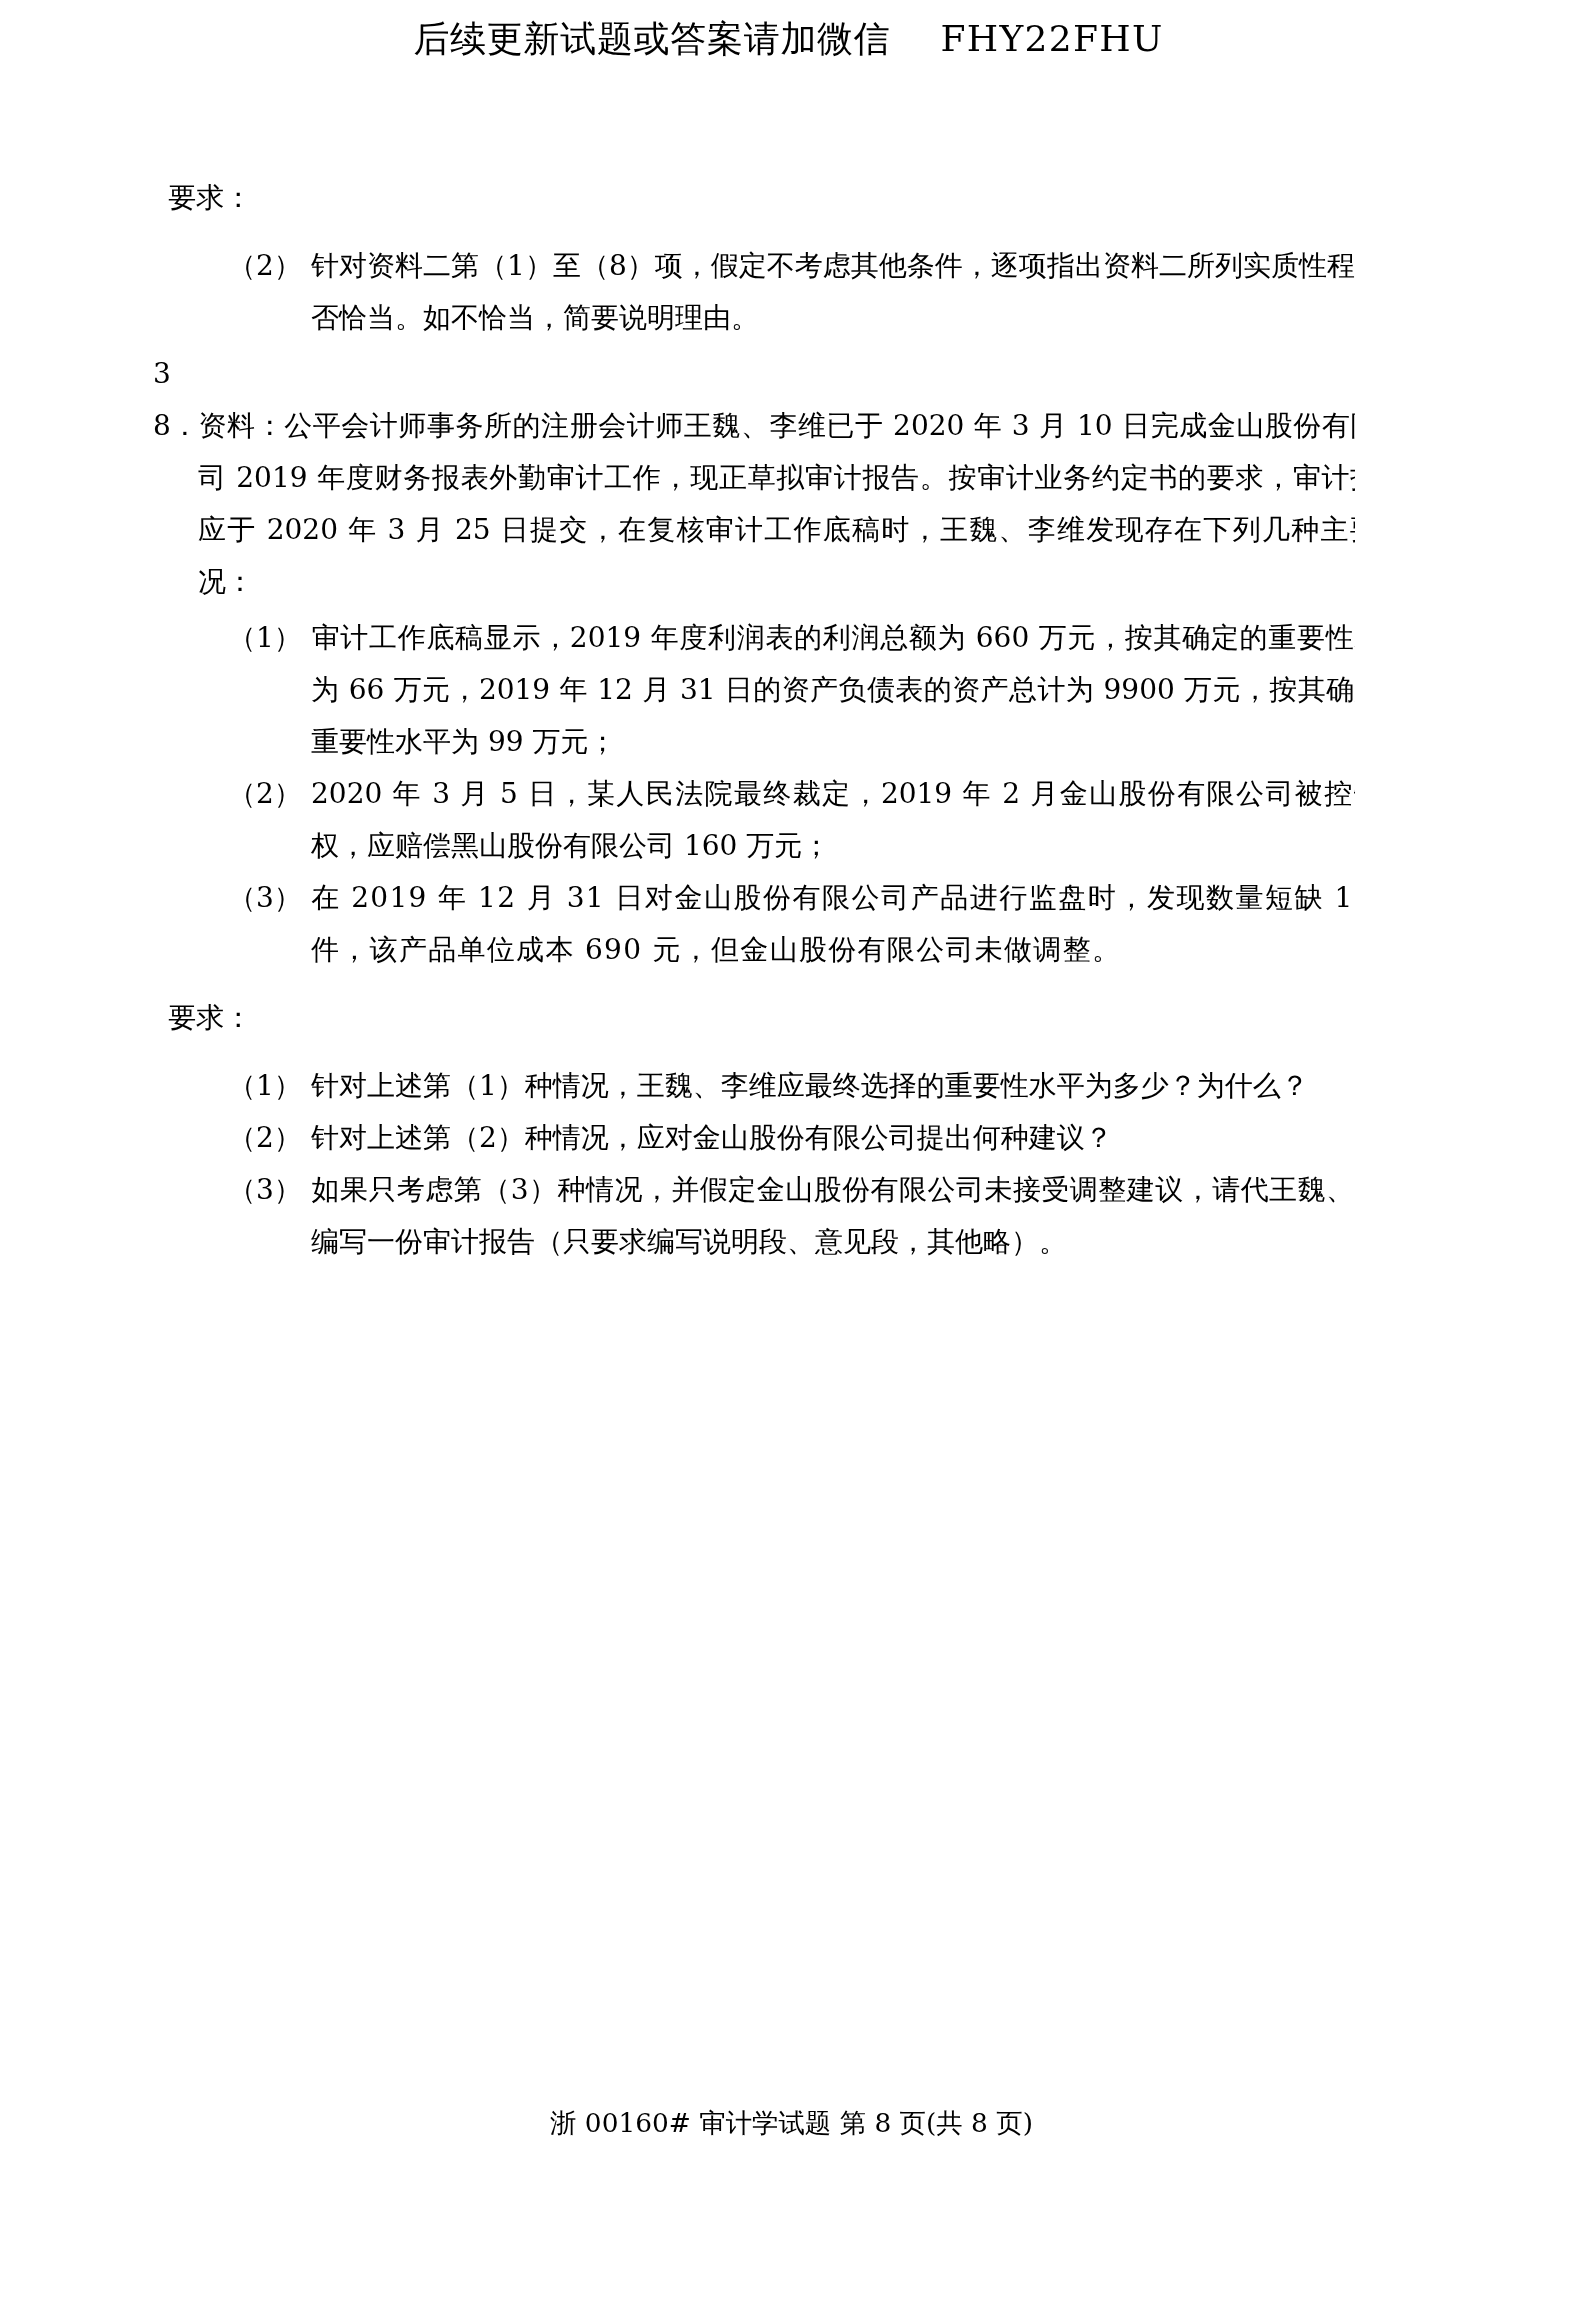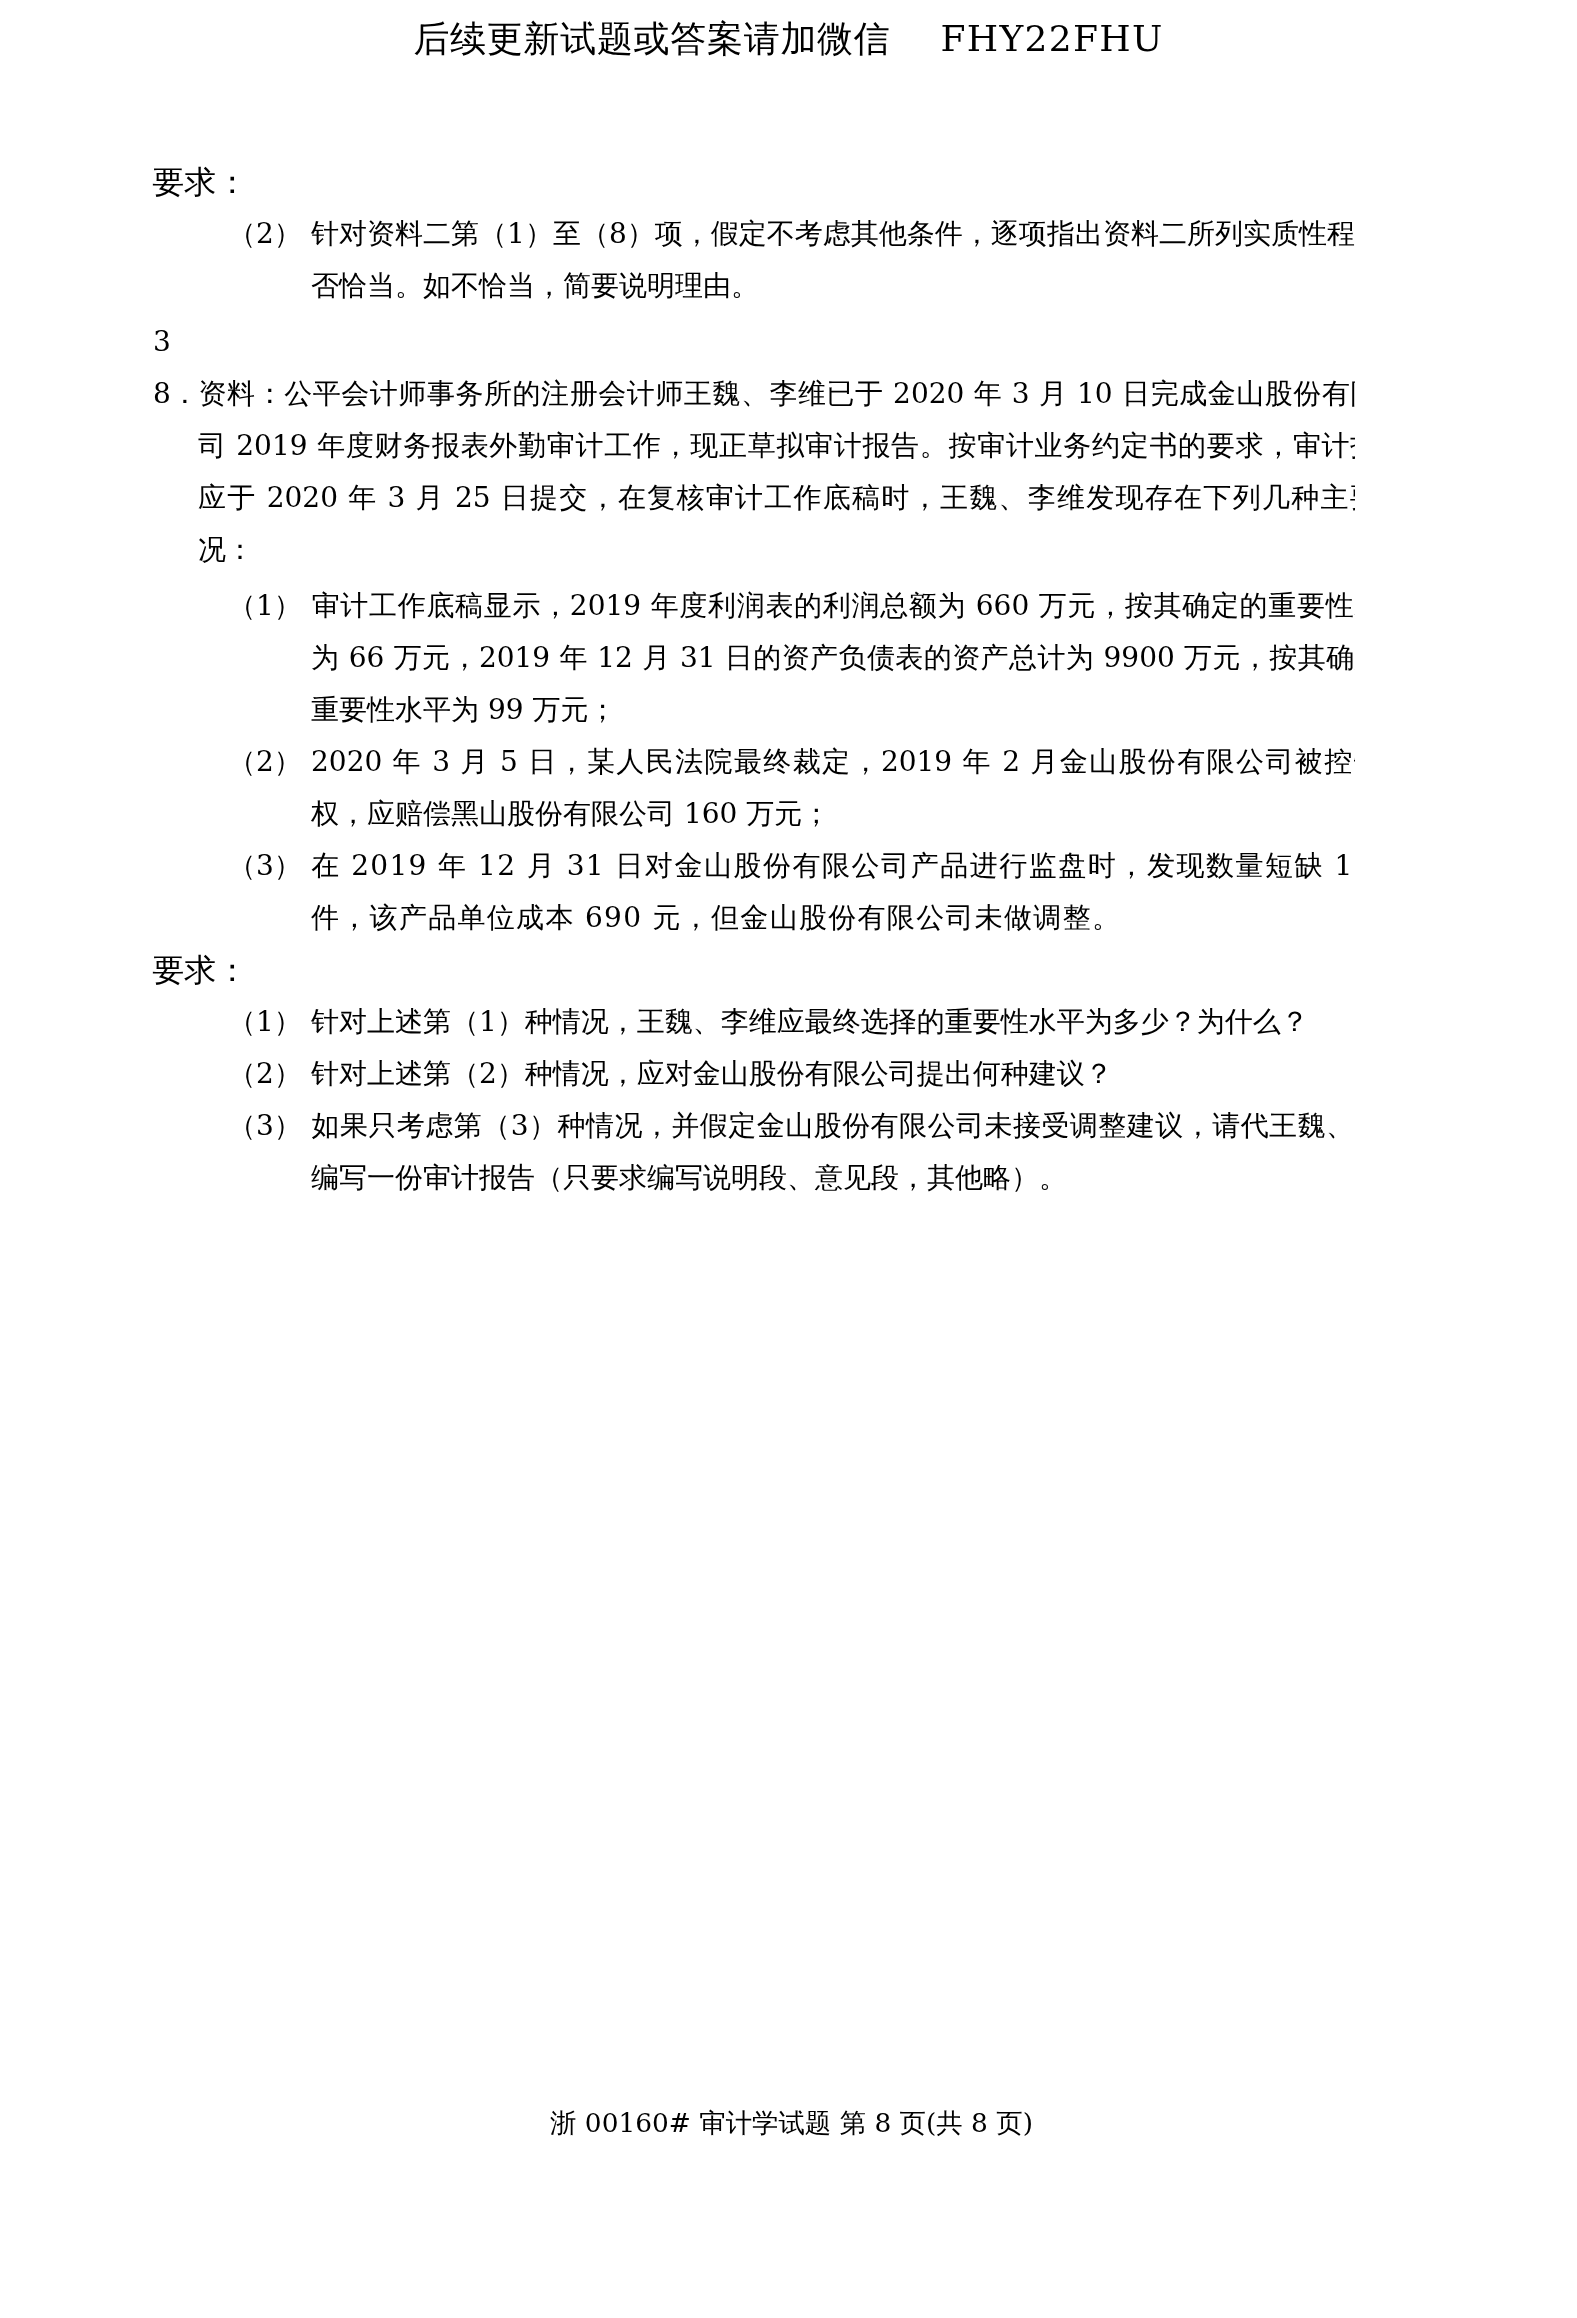--- a/index.html
+++ b/index.html
@@ -42,23 +42,23 @@
   
   .body-area {
     position: absolute;
     left: 149px;
     top: 156px;
     width: 1262px;
   }
 
   
   .label-line {
-    font-size: 32px;
+    font-size: 28px;
     line-height: 52px;
-    margin: 0;
+    margin: 16px;
     padding-left: 3.3px;
   }
 
   
   .question {
     font-size: 28px;
     line-height: 52px;
     margin: 4px;
     padding-left: 45px;
     text-indent: -45px;

